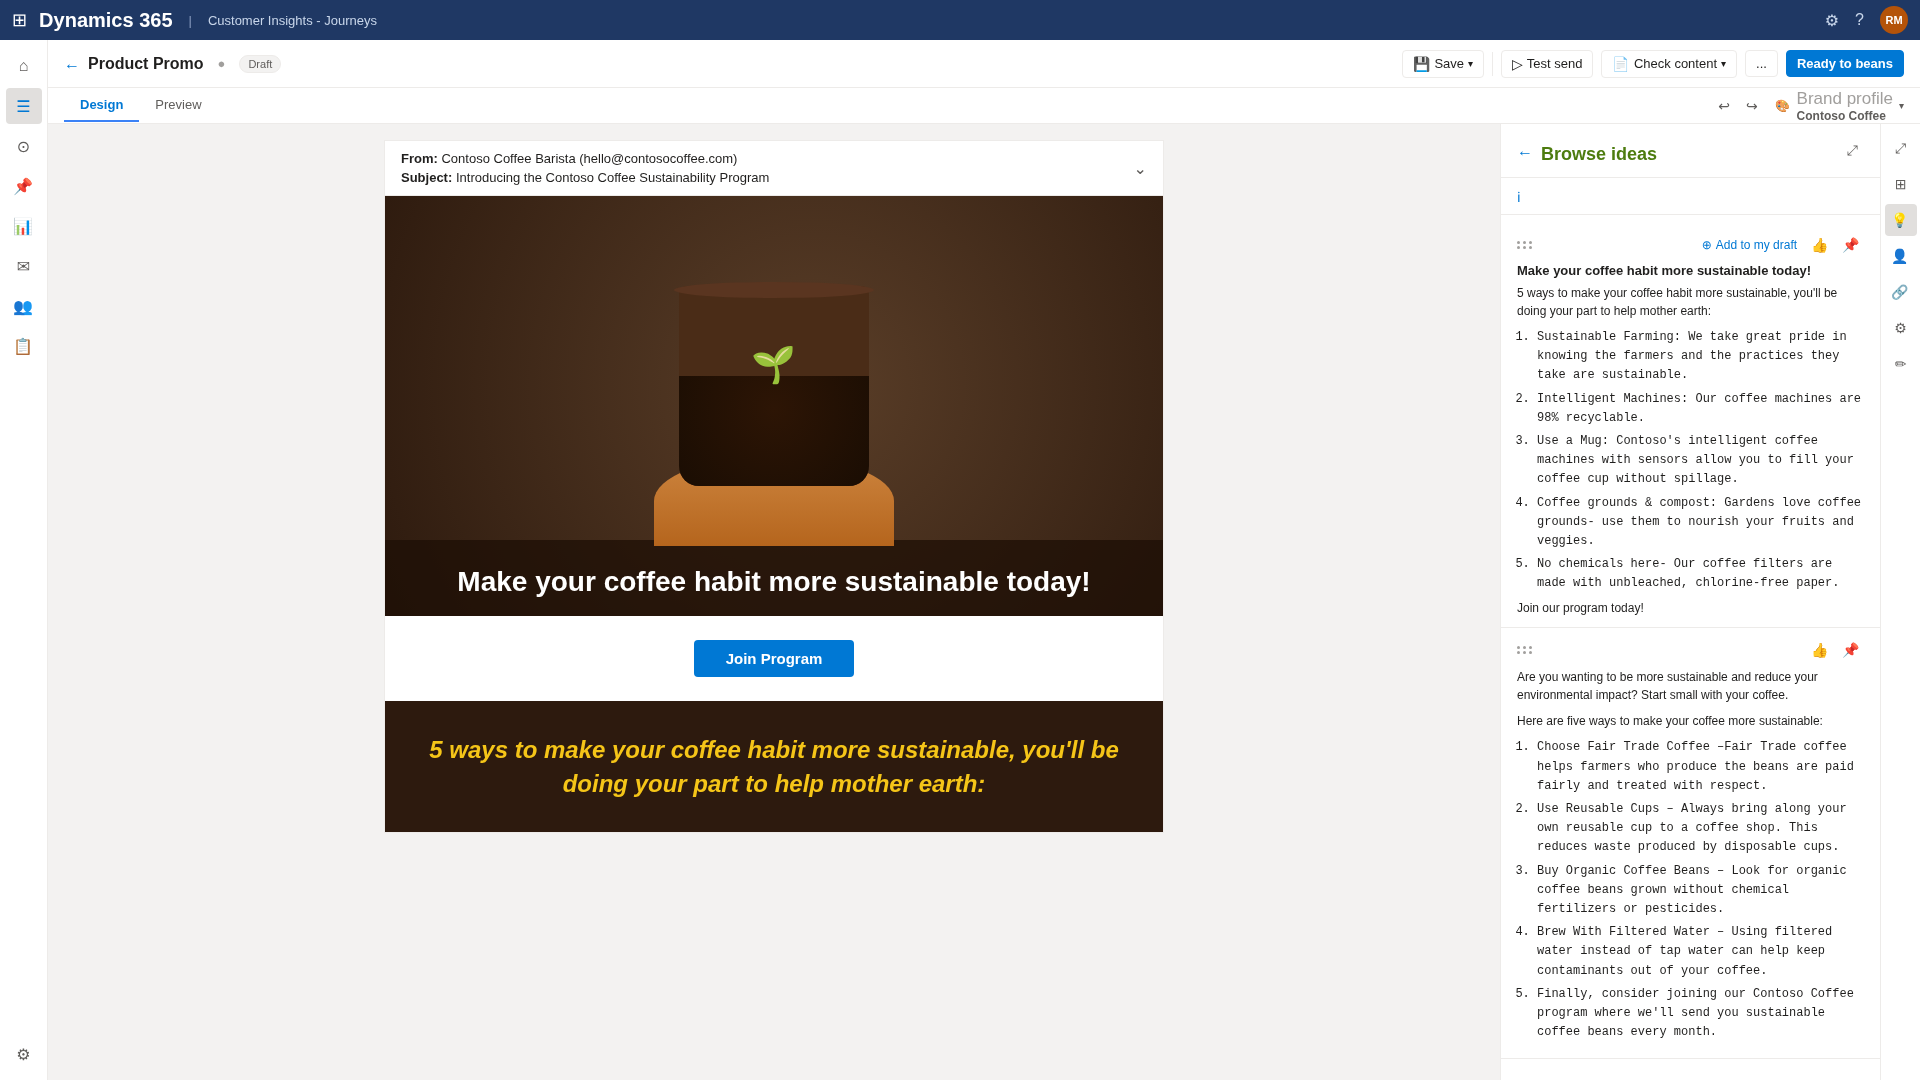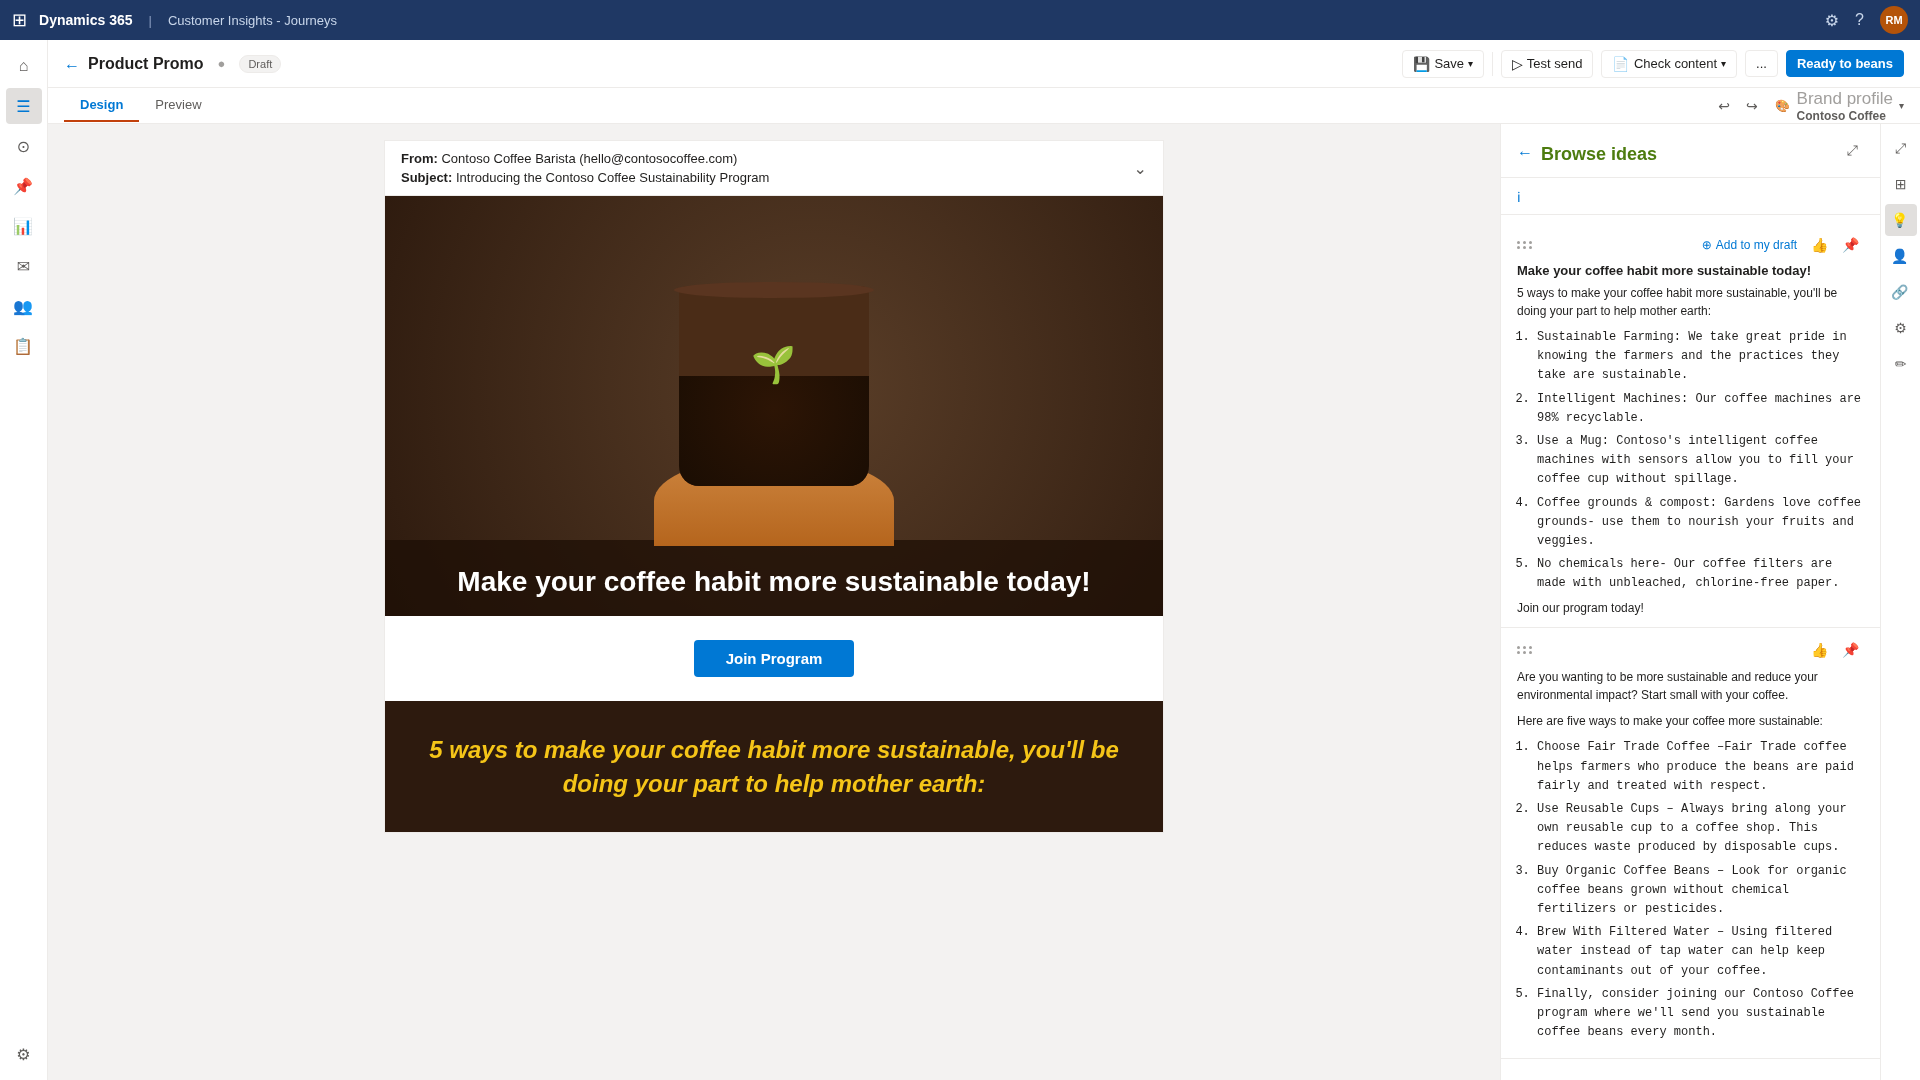--- a/index.html
+++ b/index.html
@@ -10,21 +10,21 @@
       background: #1f3864;
       color: white;
       height: 40px;
       display: flex;
       align-items: center;
       padding: 0 12px;
       gap: 12px;
       flex-shrink: 0;
     }
     .top-bar-waffle { font-size: 18px; cursor: pointer; }
-    .top-bar-logo { font-weight: 600; font-size: 14px; }
+    .top-bar-logo { font-weight: 600; font-size: 20px; }
     .top-bar-separator { color: #8a9dc0; margin: 0 4px; }
     .top-bar-app { color: #c8d6ea; font-size: 13px; }
     .top-bar-right { margin-left: auto; display: flex; align-items: center; gap: 16px; }
     .top-bar-icon { color: #c8d6ea; font-size: 16px; cursor: pointer; }
     .avatar-circle {
       width: 28px; height: 28px; border-radius: 50%;
       background: #b45309; color: white;
       display: flex; align-items: center; justify-content: center;
       font-size: 11px; font-weight: 600;
     }
@@ -112,21 +112,21 @@
       height: 36px;
       flex-shrink: 0;
       justify-content: space-between;
     }
     .tabs { display: flex; gap: 0; }
     .tab {
       padding: 8px 16px; cursor: pointer; font-size: 13px; color: #605e5c;
       border-bottom: 2px solid transparent;
     }
     .tab.active {
-      color: #0078d4; border-bottom: 2px solid #c2410c; font-weight: 600;
+      color: #0078d4; border-bottom: 2px solid #3b82f6; font-weight: 600;
     }
     .undo-redo { display: flex; gap: 4px; align-items: center; }
     .undo-redo-btn {
       padding: 4px 6px; cursor: pointer; border-radius: 4px;
       background: none; border: none; color: #605e5c; font-size: 14px;
     }
     .brand-profile {
       display: flex; align-items: center; gap: 6px;
       font-size: 12px; color: #605e5c; cursor: pointer;
     }

